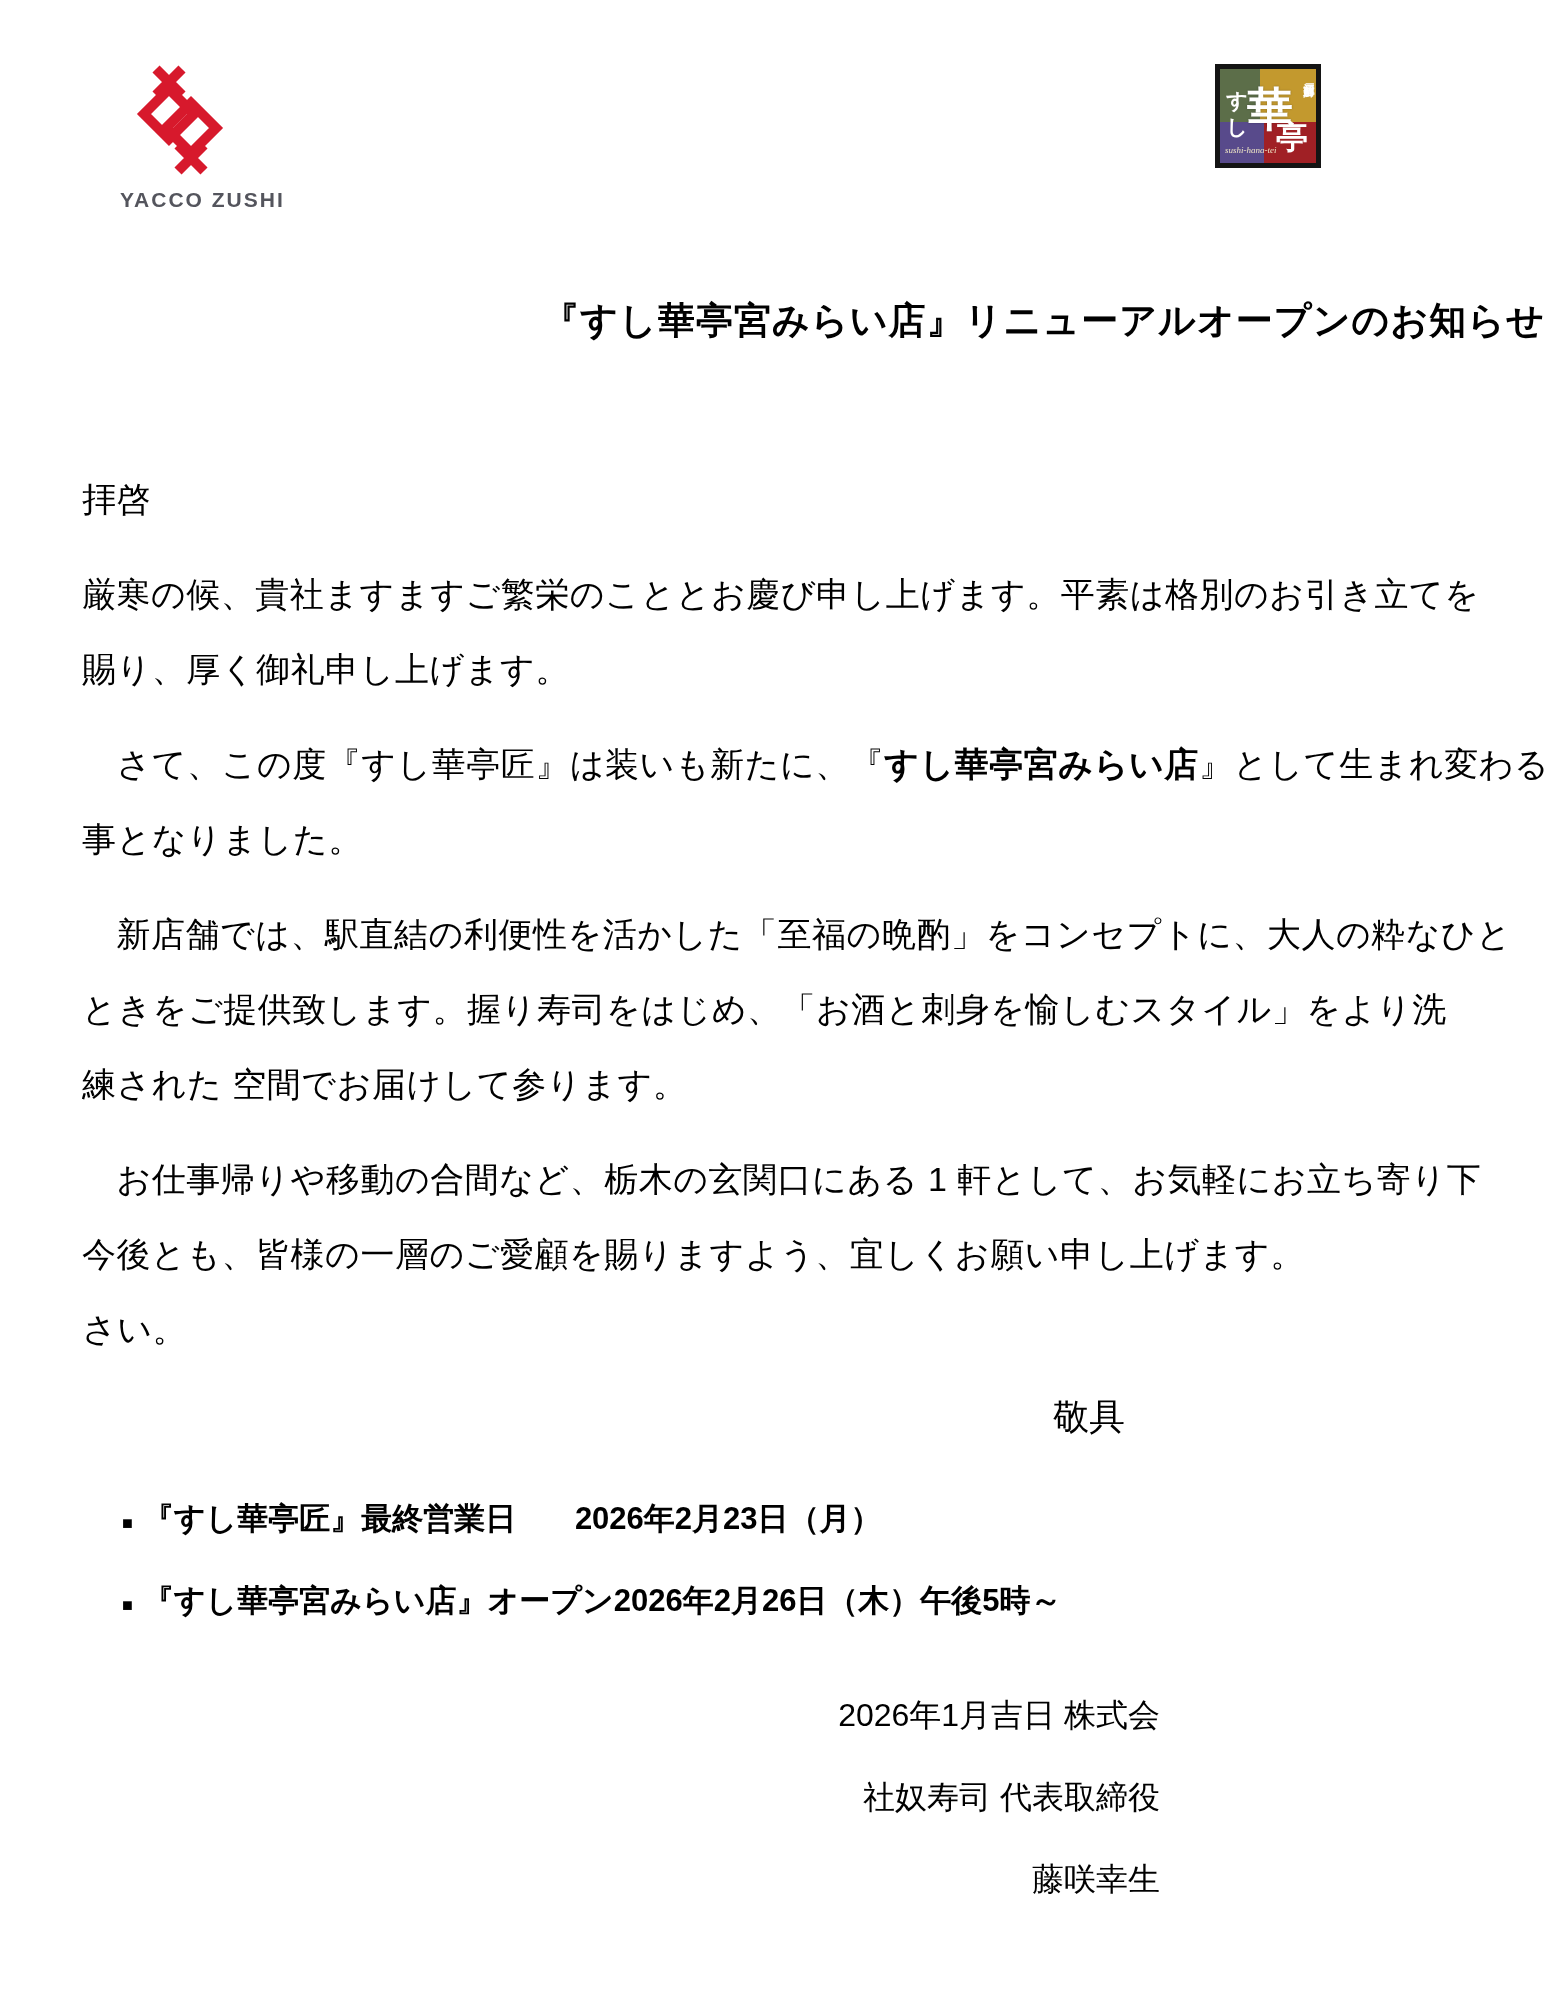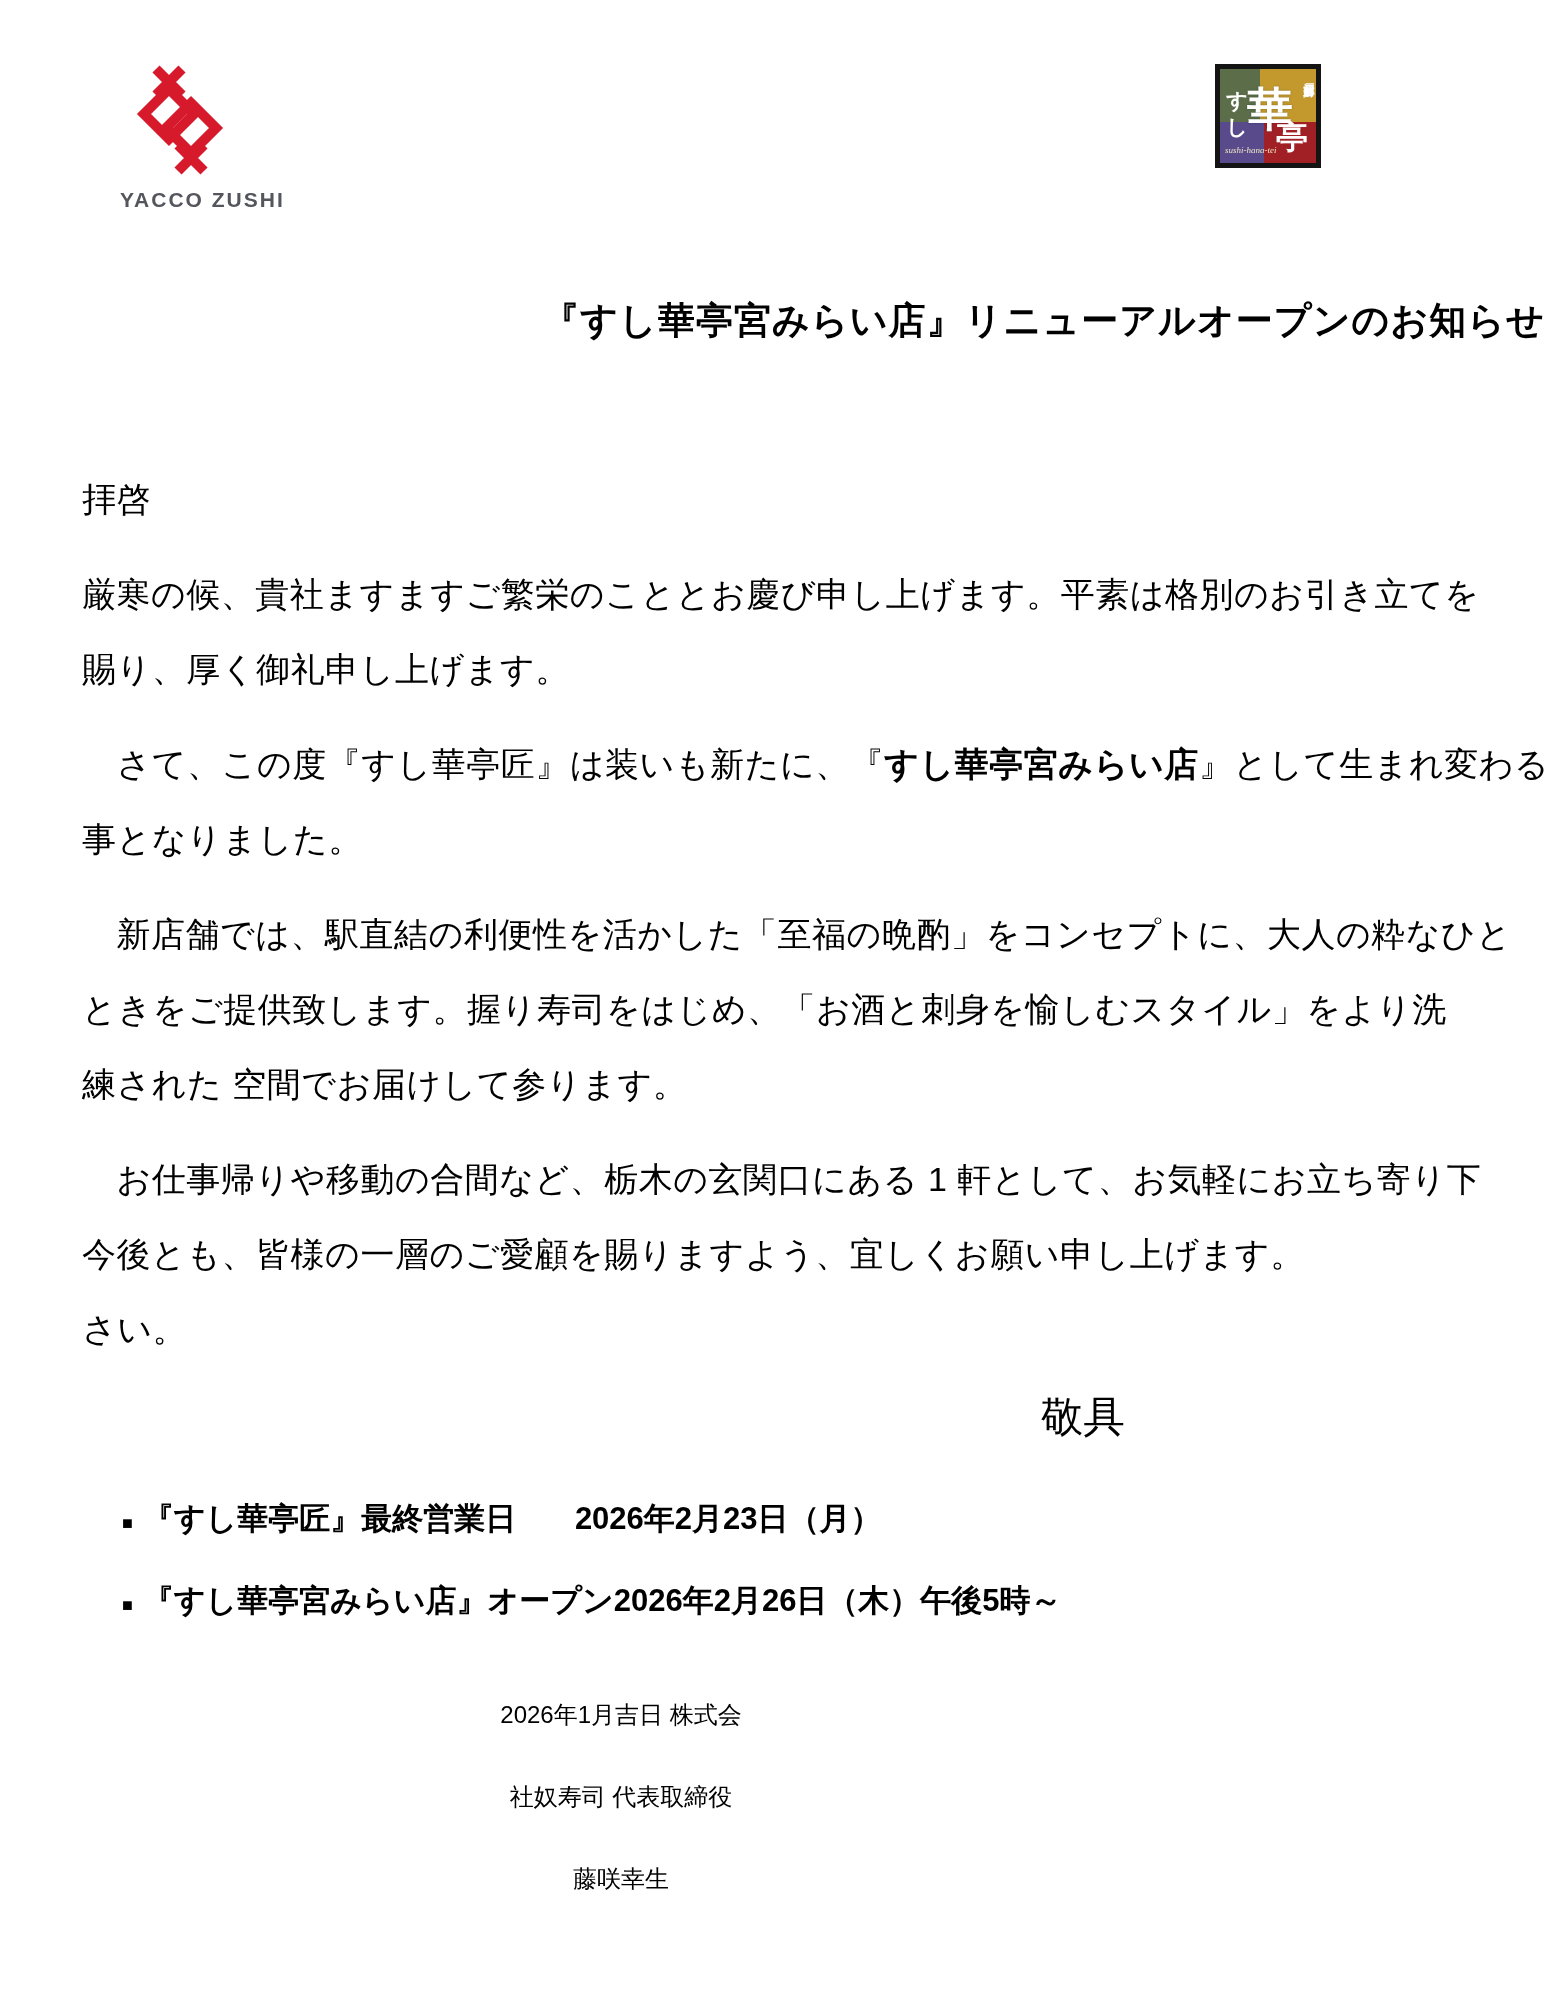--- a/index.html
+++ b/index.html
@@ -66,38 +66,38 @@
 
   
   .letter-body { padding:0 82px; }
   .body-lines { margin-top:116px; }
   .body-line { font-size:34px; line-height:75px; letter-spacing:0.5px; white-space:nowrap; }
   .body-line .bold { font-weight:bold; }
   .para-start { margin-top:20px; }
   .body-lines .body-line:first-child { margin-top:0; }
 
   .closing {
-    margin-top:12px; font-size:42px; line-height:75px;
+    margin-top:12px; font-size:36px; line-height:75px;
     text-align:right; padding-right:338px;
   }
 
   
   .schedule { margin-top:26px; padding-left:40px; }
   .schedule-row {
     display:flex; align-items:baseline;
     font-weight:bold; font-size:31px; line-height:78px; white-space:nowrap;
   }
   .schedule-bullet { font-size:18px; margin-right:10px; flex:0 0 auto; }
   .schedule-label { min-width:432px; flex:0 0 auto; }
   .schedule-date { flex:0 0 auto; }
 
   
   .signature {
-    margin-top:30px; text-align:center; padding-right:303px;
-    font-size:24px; line-height:82px;
+    margin-top:30px; text-align:right; padding-right:303px;
+    font-size:32px; line-height:82px;
   }
   .signature-line { white-space:nowrap; }
 </style>
 </head>
 <body>
 
 <div class="page">
 
   <div class="header">
 

